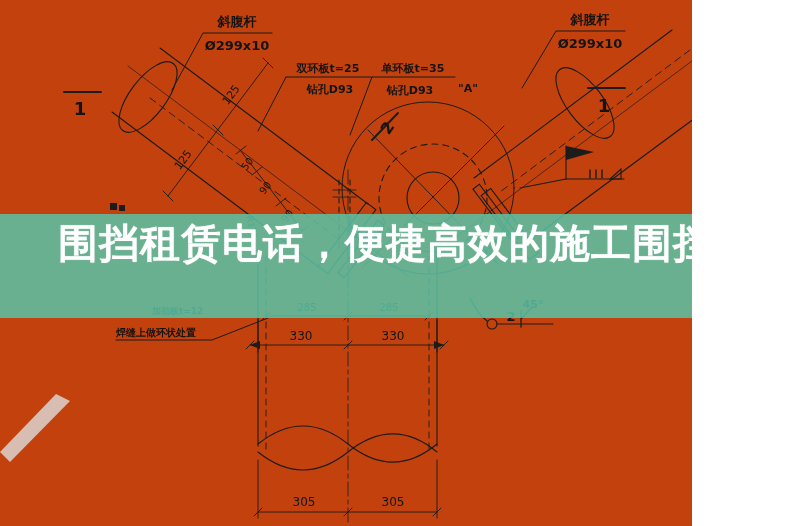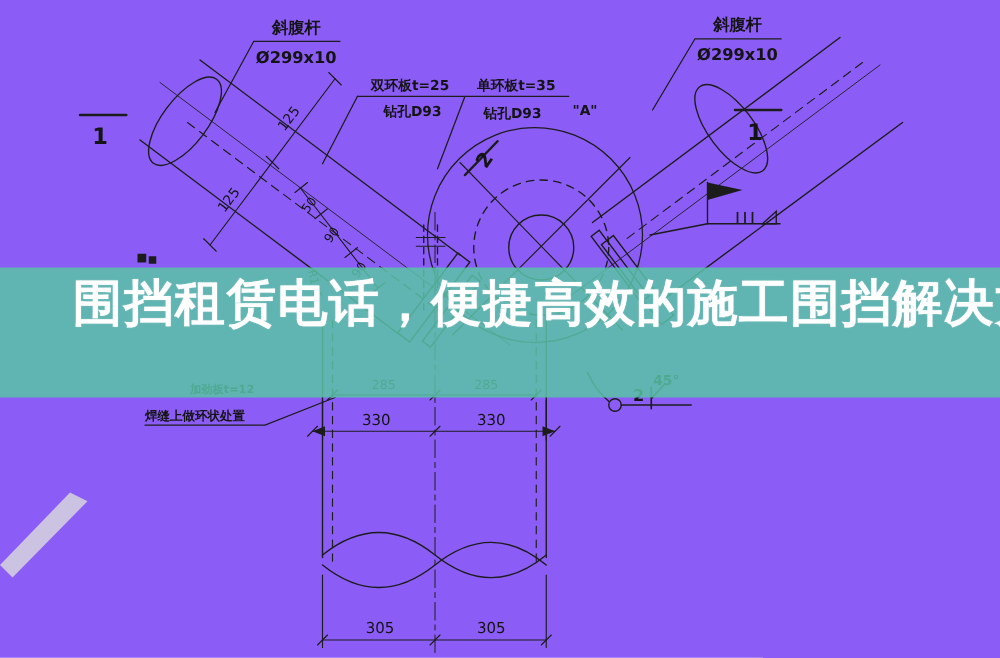--- a/index.html
+++ b/index.html
@@ -1,17 +1,17 @@
 <!DOCTYPE html>
 <html><head>
 <meta charset="utf-8">
 <style>
   * { margin:0; padding:0; box-sizing:border-box; }
   body { font-family:"DejaVu Sans","Liberation Sans",sans-serif; background:#fff; }
-  .stage { position:relative; width:800px; height:526px; background:#8b5cf6; overflow:hidden; }
+  .stage { position:relative; width:692px; height:526px; background:#c2410c; overflow:hidden; }
   .drawing-svg { position:absolute; left:0; top:0; width:800px; height:526px; }
   .drawing-svg text { fill:#141414; font-family:"DejaVu Sans","Liberation Sans",sans-serif; }
   .overlay-banner {
     position:absolute; left:0; top:214px; width:800px; height:104px;
     background:rgba(89,195,167,0.86);
     color:#ffffff; font-weight:800;
     font-size:40px; line-height:48px; letter-spacing:1px;
     padding:5px 0 0 58px; white-space:nowrap; overflow:hidden;
   }
   .overlay-line { display:block; text-shadow:0 0 1px rgba(255,255,255,0.6); }

